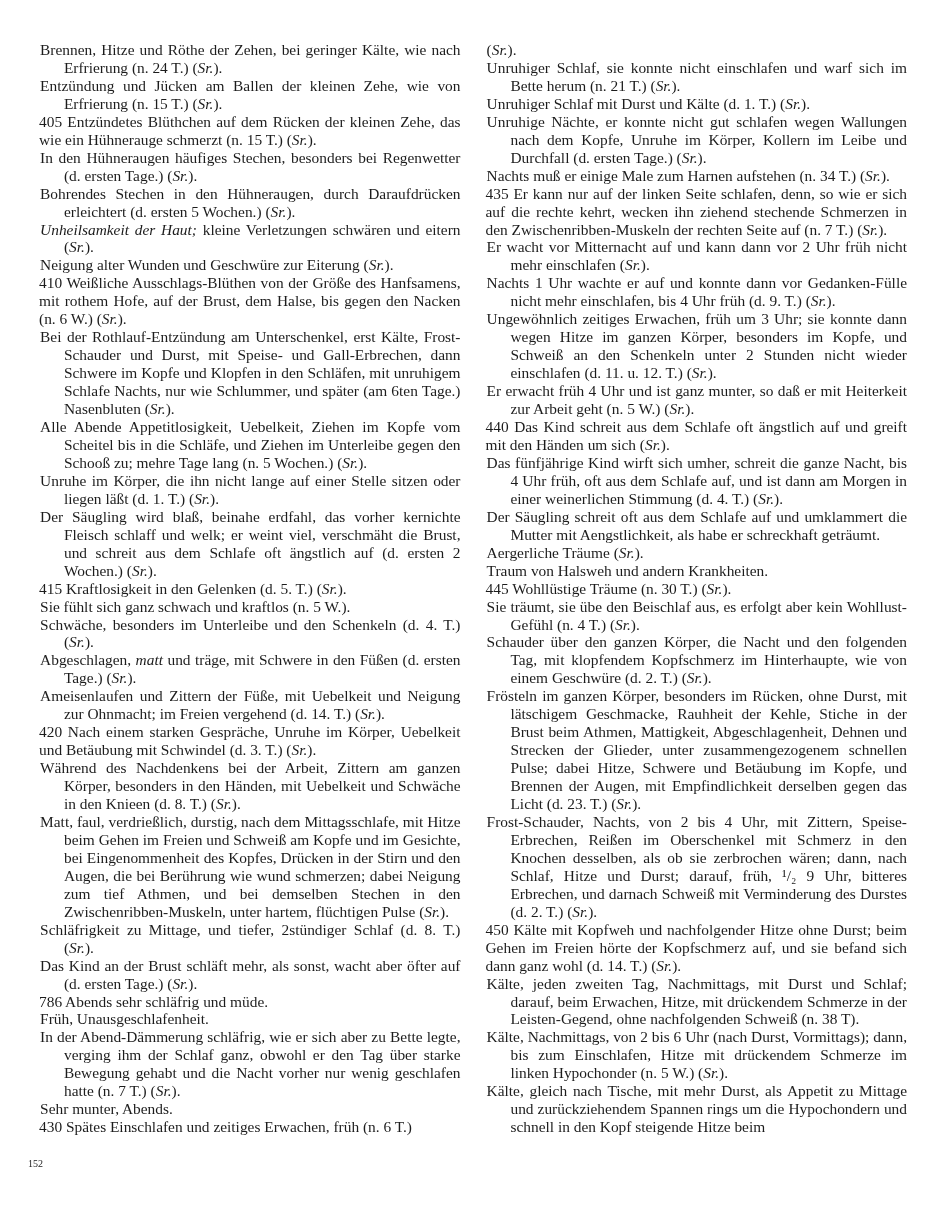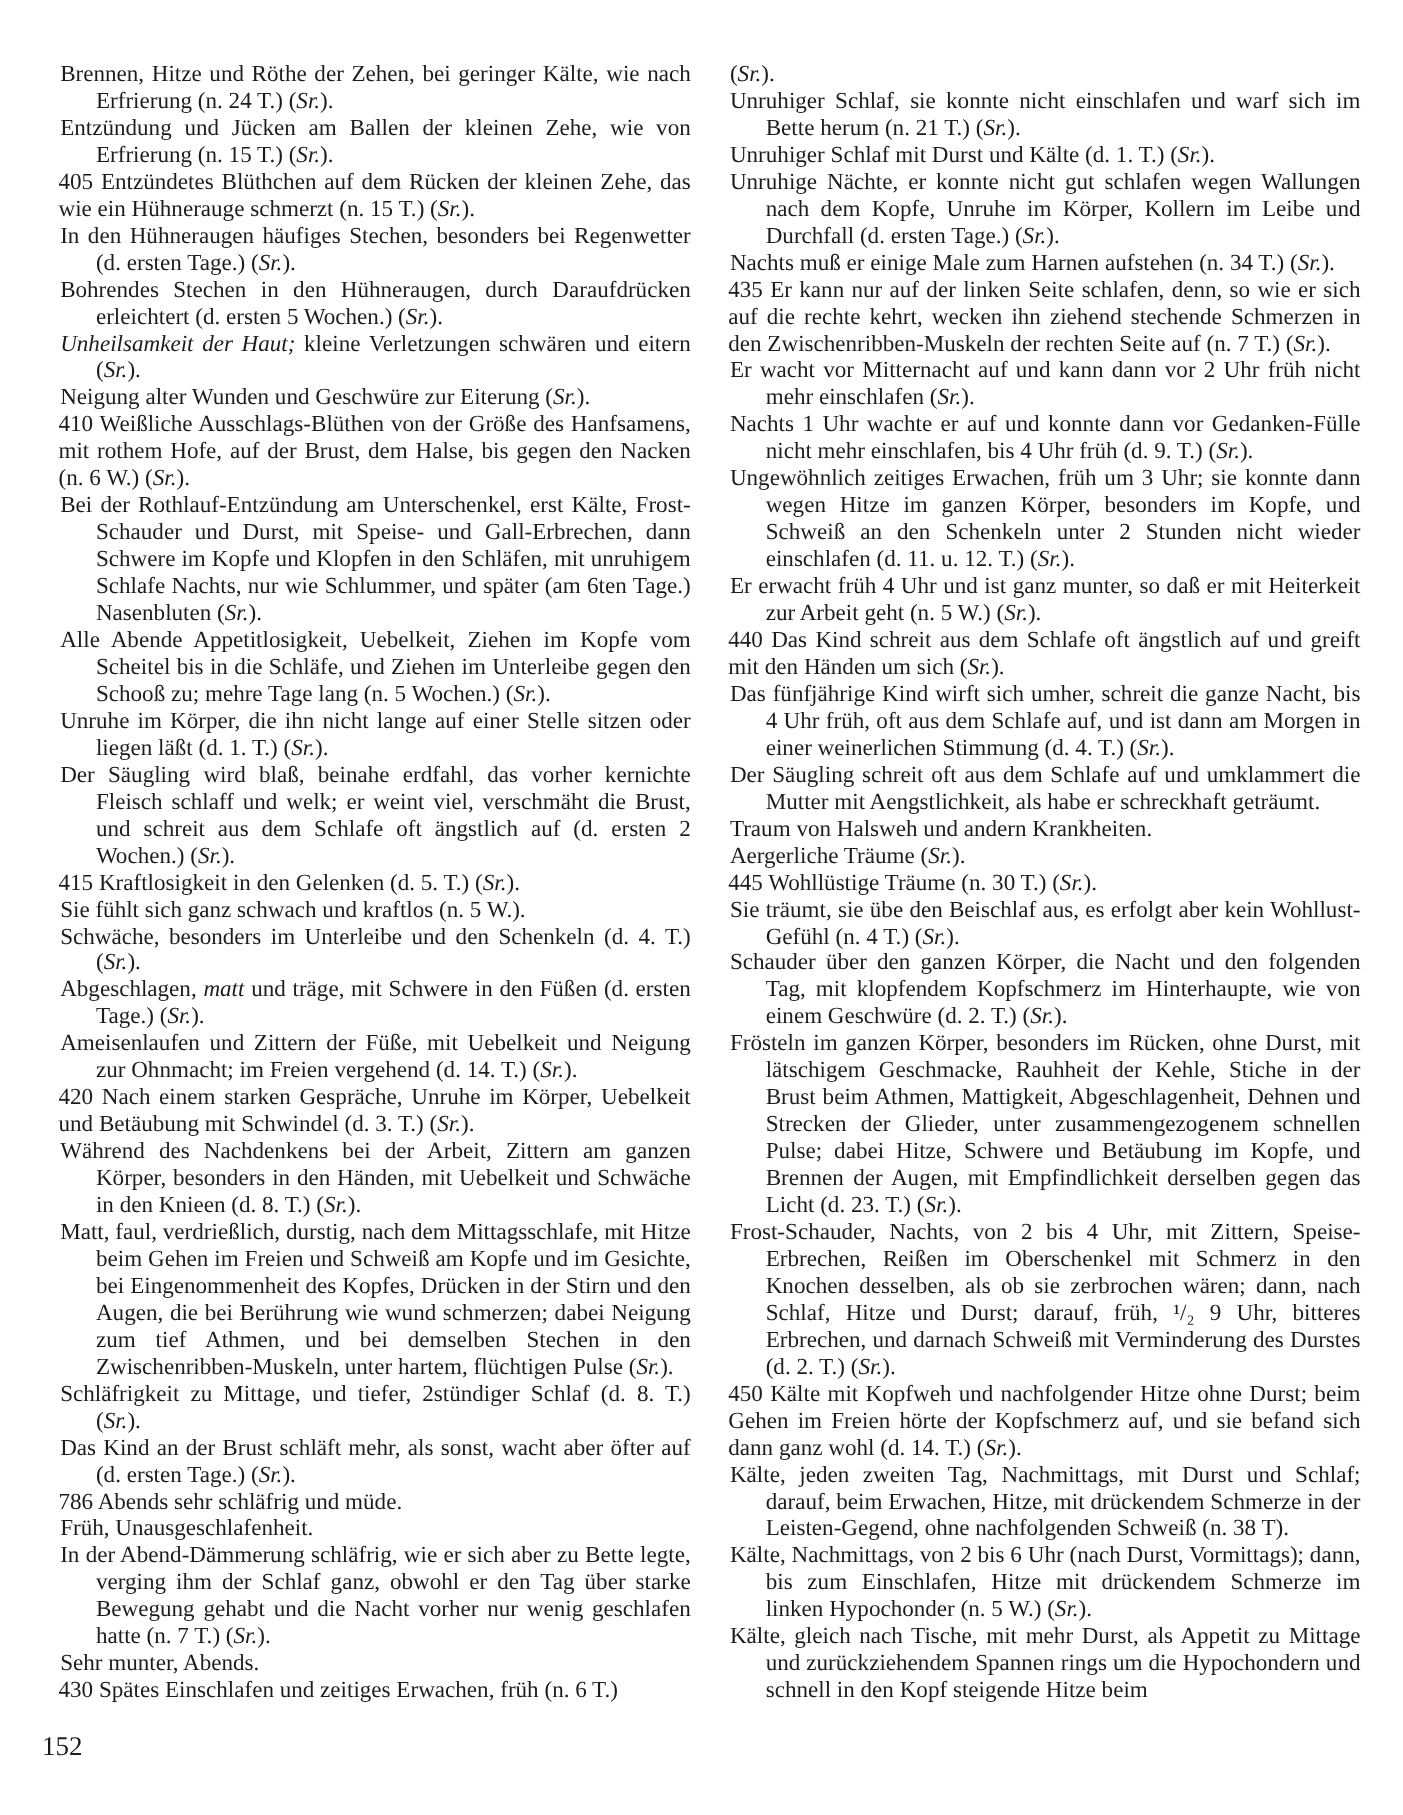--- a/index.html
+++ b/index.html
@@ -31,21 +31,21 @@
   }
   p.para.numbered {
     padding-left: 0.78em;
     text-indent: -0.78em;
   }
   .entry-num { white-space: pre; margin-left: 12px; }
   .footer {
     position: absolute;
     left: 28px;
     top: 1156px;
-    font-size: 18px;
+    font-size: 10px;
     line-height: 16px;
   }
 </style>
 </head>
 <body>
 
 <div class="page">
   <div class="cols">
     <div class="col">
         <p class="para">Brennen, Hitze und Röthe der Zehen, bei geringer Kälte, wie nach Erfrierung (n. 24 T.) (<i>Sr.</i>).</p>
@@ -83,22 +83,22 @@
         <p class="para">Unruhige Nächte, er konnte nicht gut schlafen wegen Wallungen nach dem Kopfe, Unruhe im Körper, Kollern im Leibe und Durchfall (d. ersten Tage.) (<i>Sr.</i>).</p>
         <p class="para">Nachts muß er einige Male zum Harnen aufstehen (n. 34 T.) (<i>Sr.</i>).</p>
         <p class="para numbered"><span class="entry-num">435 </span>Er kann nur auf der linken Seite schlafen, denn, so wie er sich auf die rechte kehrt, wecken ihn ziehend stechende Schmerzen in den Zwischenribben-Muskeln der rechten Seite auf (n. 7 T.) (<i>Sr.</i>).</p>
         <p class="para">Er wacht vor Mitternacht auf und kann dann vor 2 Uhr früh nicht mehr einschlafen (<i>Sr.</i>).</p>
         <p class="para">Nachts 1 Uhr wachte er auf und konnte dann vor Gedanken-Fülle nicht mehr einschlafen, bis 4 Uhr früh (d. 9. T.) (<i>Sr.</i>).</p>
         <p class="para">Ungewöhnlich zeitiges Erwachen, früh um 3 Uhr; sie konnte dann wegen Hitze im ganzen Körper, besonders im Kopfe, und Schweiß an den Schenkeln unter 2 Stunden nicht wieder einschlafen (d. 11. u. 12. T.) (<i>Sr.</i>).</p>
         <p class="para">Er erwacht früh 4 Uhr und ist ganz munter, so daß er mit Heiterkeit zur Arbeit geht (n. 5 W.) (<i>Sr.</i>).</p>
         <p class="para numbered"><span class="entry-num">440 </span>Das Kind schreit aus dem Schlafe oft ängstlich auf und greift mit den Händen um sich (<i>Sr.</i>).</p>
         <p class="para">Das fünfjährige Kind wirft sich umher, schreit die ganze Nacht, bis 4 Uhr früh, oft aus dem Schlafe auf, und ist dann am Morgen in einer weinerlichen Stimmung (d. 4. T.) (<i>Sr.</i>).</p>
         <p class="para">Der Säugling schreit oft aus dem Schlafe auf und umklammert die Mutter mit Aengstlichkeit, als habe er schreckhaft geträumt.</p>
+        <p class="para">Aergerliche Träume (<i>Sr.</i>).</p>
         <p class="para">Traum von Halsweh und andern Krankheiten.</p>
-        <p class="para">Aergerliche Träume (<i>Sr.</i>).</p>
         <p class="para numbered"><span class="entry-num">445 </span>Wohllüstige Träume (n. 30 T.) (<i>Sr.</i>).</p>
         <p class="para">Sie träumt, sie übe den Beischlaf aus, es erfolgt aber kein Wohllust-Gefühl (n. 4 T.) (<i>Sr.</i>).</p>
         <p class="para">Schauder über den ganzen Körper, die Nacht und den folgenden Tag, mit klopfendem Kopfschmerz im Hinterhaupte, wie von einem Geschwüre (d. 2. T.) (<i>Sr.</i>).</p>
         <p class="para">Frösteln im ganzen Körper, besonders im Rücken, ohne Durst, mit lätschigem Geschmacke, Rauhheit der Kehle, Stiche in der Brust beim Athmen, Mattigkeit, Abgeschlagenheit, Dehnen und Strecken der Glieder, unter zusammengezogenem schnellen Pulse; dabei Hitze, Schwere und Betäubung im Kopfe, und Brennen der Augen, mit Empfindlichkeit derselben gegen das Licht (d. 23. T.) (<i>Sr.</i>).</p>
         <p class="para">Frost-Schauder, Nachts, von 2 bis 4 Uhr, mit Zittern, Speise-Erbrechen, Reißen im Oberschenkel mit Schmerz in den Knochen desselben, als ob sie zerbrochen wären; dann, nach Schlaf, Hitze und Durst; darauf, früh, ¹/₂ 9 Uhr, bitteres Erbrechen, und darnach Schweiß mit Verminderung des Durstes (d. 2. T.) (<i>Sr.</i>).</p>
         <p class="para numbered"><span class="entry-num">450 </span>Kälte mit Kopfweh und nachfolgender Hitze ohne Durst; beim Gehen im Freien hörte der Kopfschmerz auf, und sie befand sich dann ganz wohl (d. 14. T.) (<i>Sr.</i>).</p>
         <p class="para">Kälte, jeden zweiten Tag, Nachmittags, mit Durst und Schlaf; darauf, beim Erwachen, Hitze, mit drückendem Schmerze in der Leisten-Gegend, ohne nachfolgenden Schweiß (n. 38 T).</p>
         <p class="para">Kälte, Nachmittags, von 2 bis 6 Uhr (nach Durst, Vormittags); dann, bis zum Einschlafen, Hitze mit drückendem Schmerze im linken Hypochonder (n. 5 W.) (<i>Sr.</i>).</p>
         <p class="para">Kälte, gleich nach Tische, mit mehr Durst, als Appetit zu Mittage und zurückziehendem Spannen rings um die Hypochondern und schnell in den Kopf steigende Hitze beim</p>
       </div>

